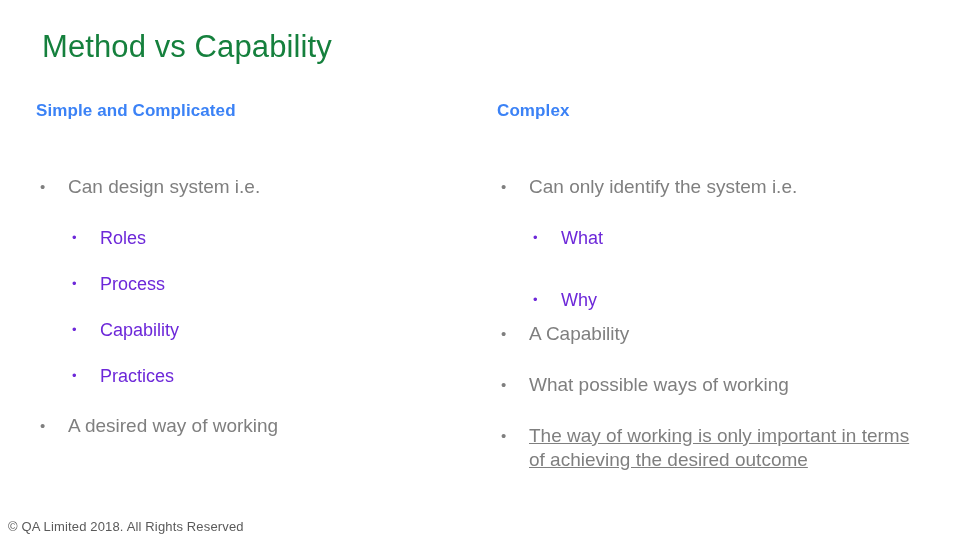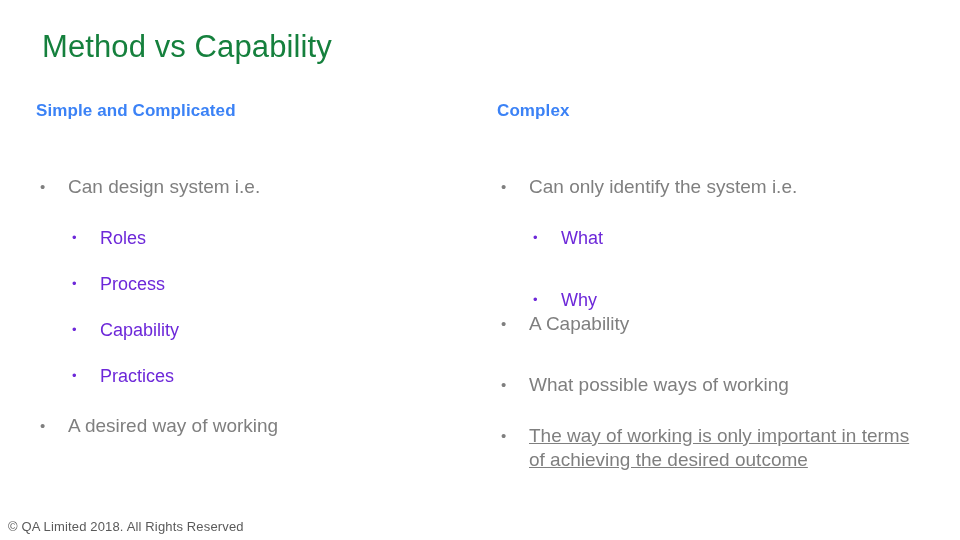--- a/index.html
+++ b/index.html
@@ -158,21 +158,21 @@
       <ul class="bullets" id="right-list" style="position: relative; display: block;">
           <li class="bullet lvl1" style="position: absolute; top: 53px;">
             <span class="btext">Can only identify the system i.e.</span>
           </li>
           <li class="bullet lvl2" style="position: absolute; top: 104px;">
             <span class="btext">What</span>
           </li>
           <li class="bullet lvl2" style="position: absolute; top: 166px;">
             <span class="btext">Why</span>
           </li>
-          <li class="bullet lvl1" style="position: absolute; top: 190px;">
+          <li class="bullet lvl1" style="position: absolute; top: 200px;">
             <span class="btext">A Capability</span>
           </li>
           <li class="bullet lvl1" style="position: absolute; top: 251px;">
             <span class="btext">What possible ways of working</span>
           </li>
           <li class="bullet lvl1" style="position: absolute; top: 302px; text-decoration: underline;">
             <span class="btext">The way of working is only important in terms of achieving the desired outcome</span>
           </li>
         </ul>
     </div>

